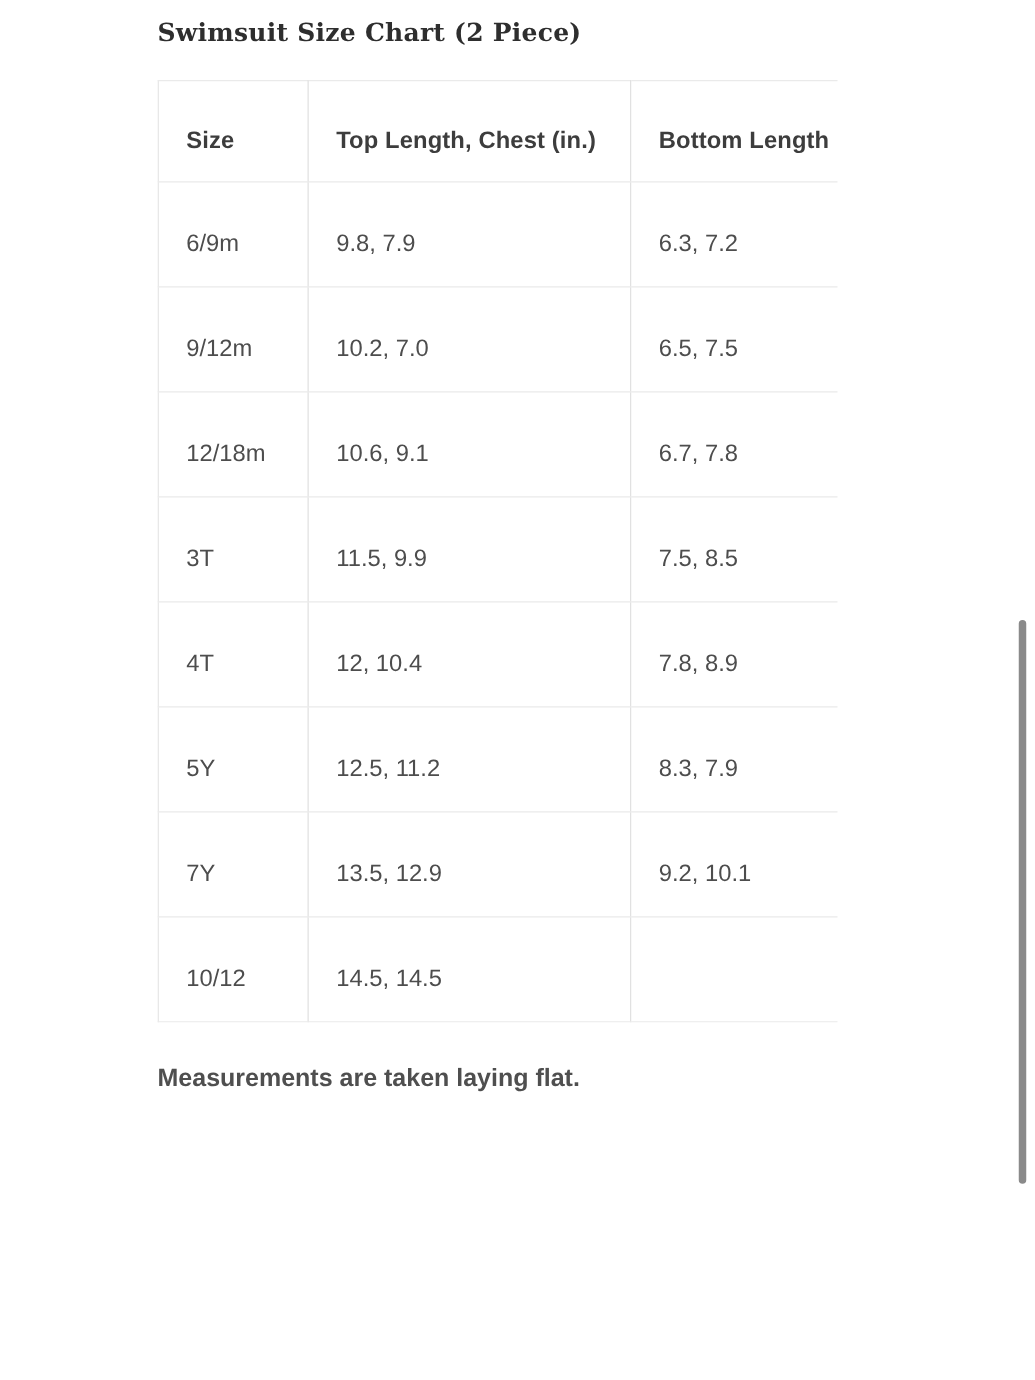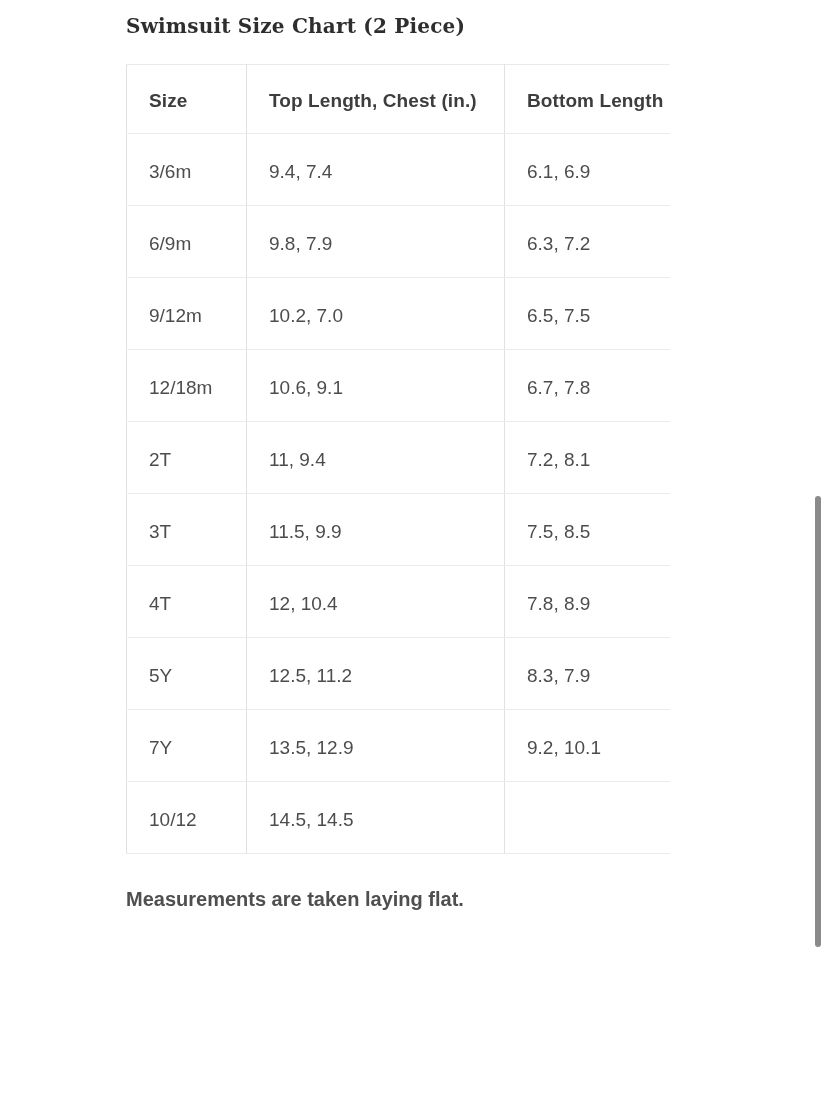--- a/index.html
+++ b/index.html
@@ -43,21 +43,21 @@
   table.size-chart col.c2 { width: 258px; }
   table.size-chart col.c3 { width: 280px; }
   table.size-chart th,
   table.size-chart td {
     border-top: 1px solid #eaeaea;
     border-bottom: 1px solid #eaeaea;
     border-left: 1px solid #e1e1e1;
     border-right: 1px solid #e1e1e1;
     text-align: left;
     vertical-align: middle;
-    padding: 4px 8px 0 22px;
+    padding: 16px 8px 0 22px;
     white-space: nowrap;
     overflow: hidden;
   }
   table.size-chart th {
     height: 64px;
     font-size: 19px;
     font-weight: 700;
     color: #3d3d3d;
     letter-spacing: 0.1px;
   }
@@ -100,43 +100,33 @@
       </colgroup>
       <thead>
         <tr>
           <th>Size</th>
           <th>Top Length, Chest (in.)</th>
           <th>Bottom Length</th>
         </tr>
       </thead>
       <tbody id="rows">
           <tr>
-            <td>3/6m</td>
-            <td>9.4, 7.4</td>
-            <td>6.1, 6.9</td>
-          </tr>
-          <tr>
             <td>6/9m</td>
             <td>9.8, 7.9</td>
             <td>6.3, 7.2</td>
           </tr>
           <tr>
             <td>9/12m</td>
             <td>10.2, 7.0</td>
             <td>6.5, 7.5</td>
           </tr>
           <tr>
             <td>12/18m</td>
             <td>10.6, 9.1</td>
             <td>6.7, 7.8</td>
-          </tr>
-          <tr>
-            <td>2T</td>
-            <td>11, 9.4</td>
-            <td>7.2, 8.1</td>
           </tr>
           <tr>
             <td>3T</td>
             <td>11.5, 9.9</td>
             <td>7.5, 8.5</td>
           </tr>
           <tr>
             <td>4T</td>
             <td>12, 10.4</td>
             <td>7.8, 8.9</td>

